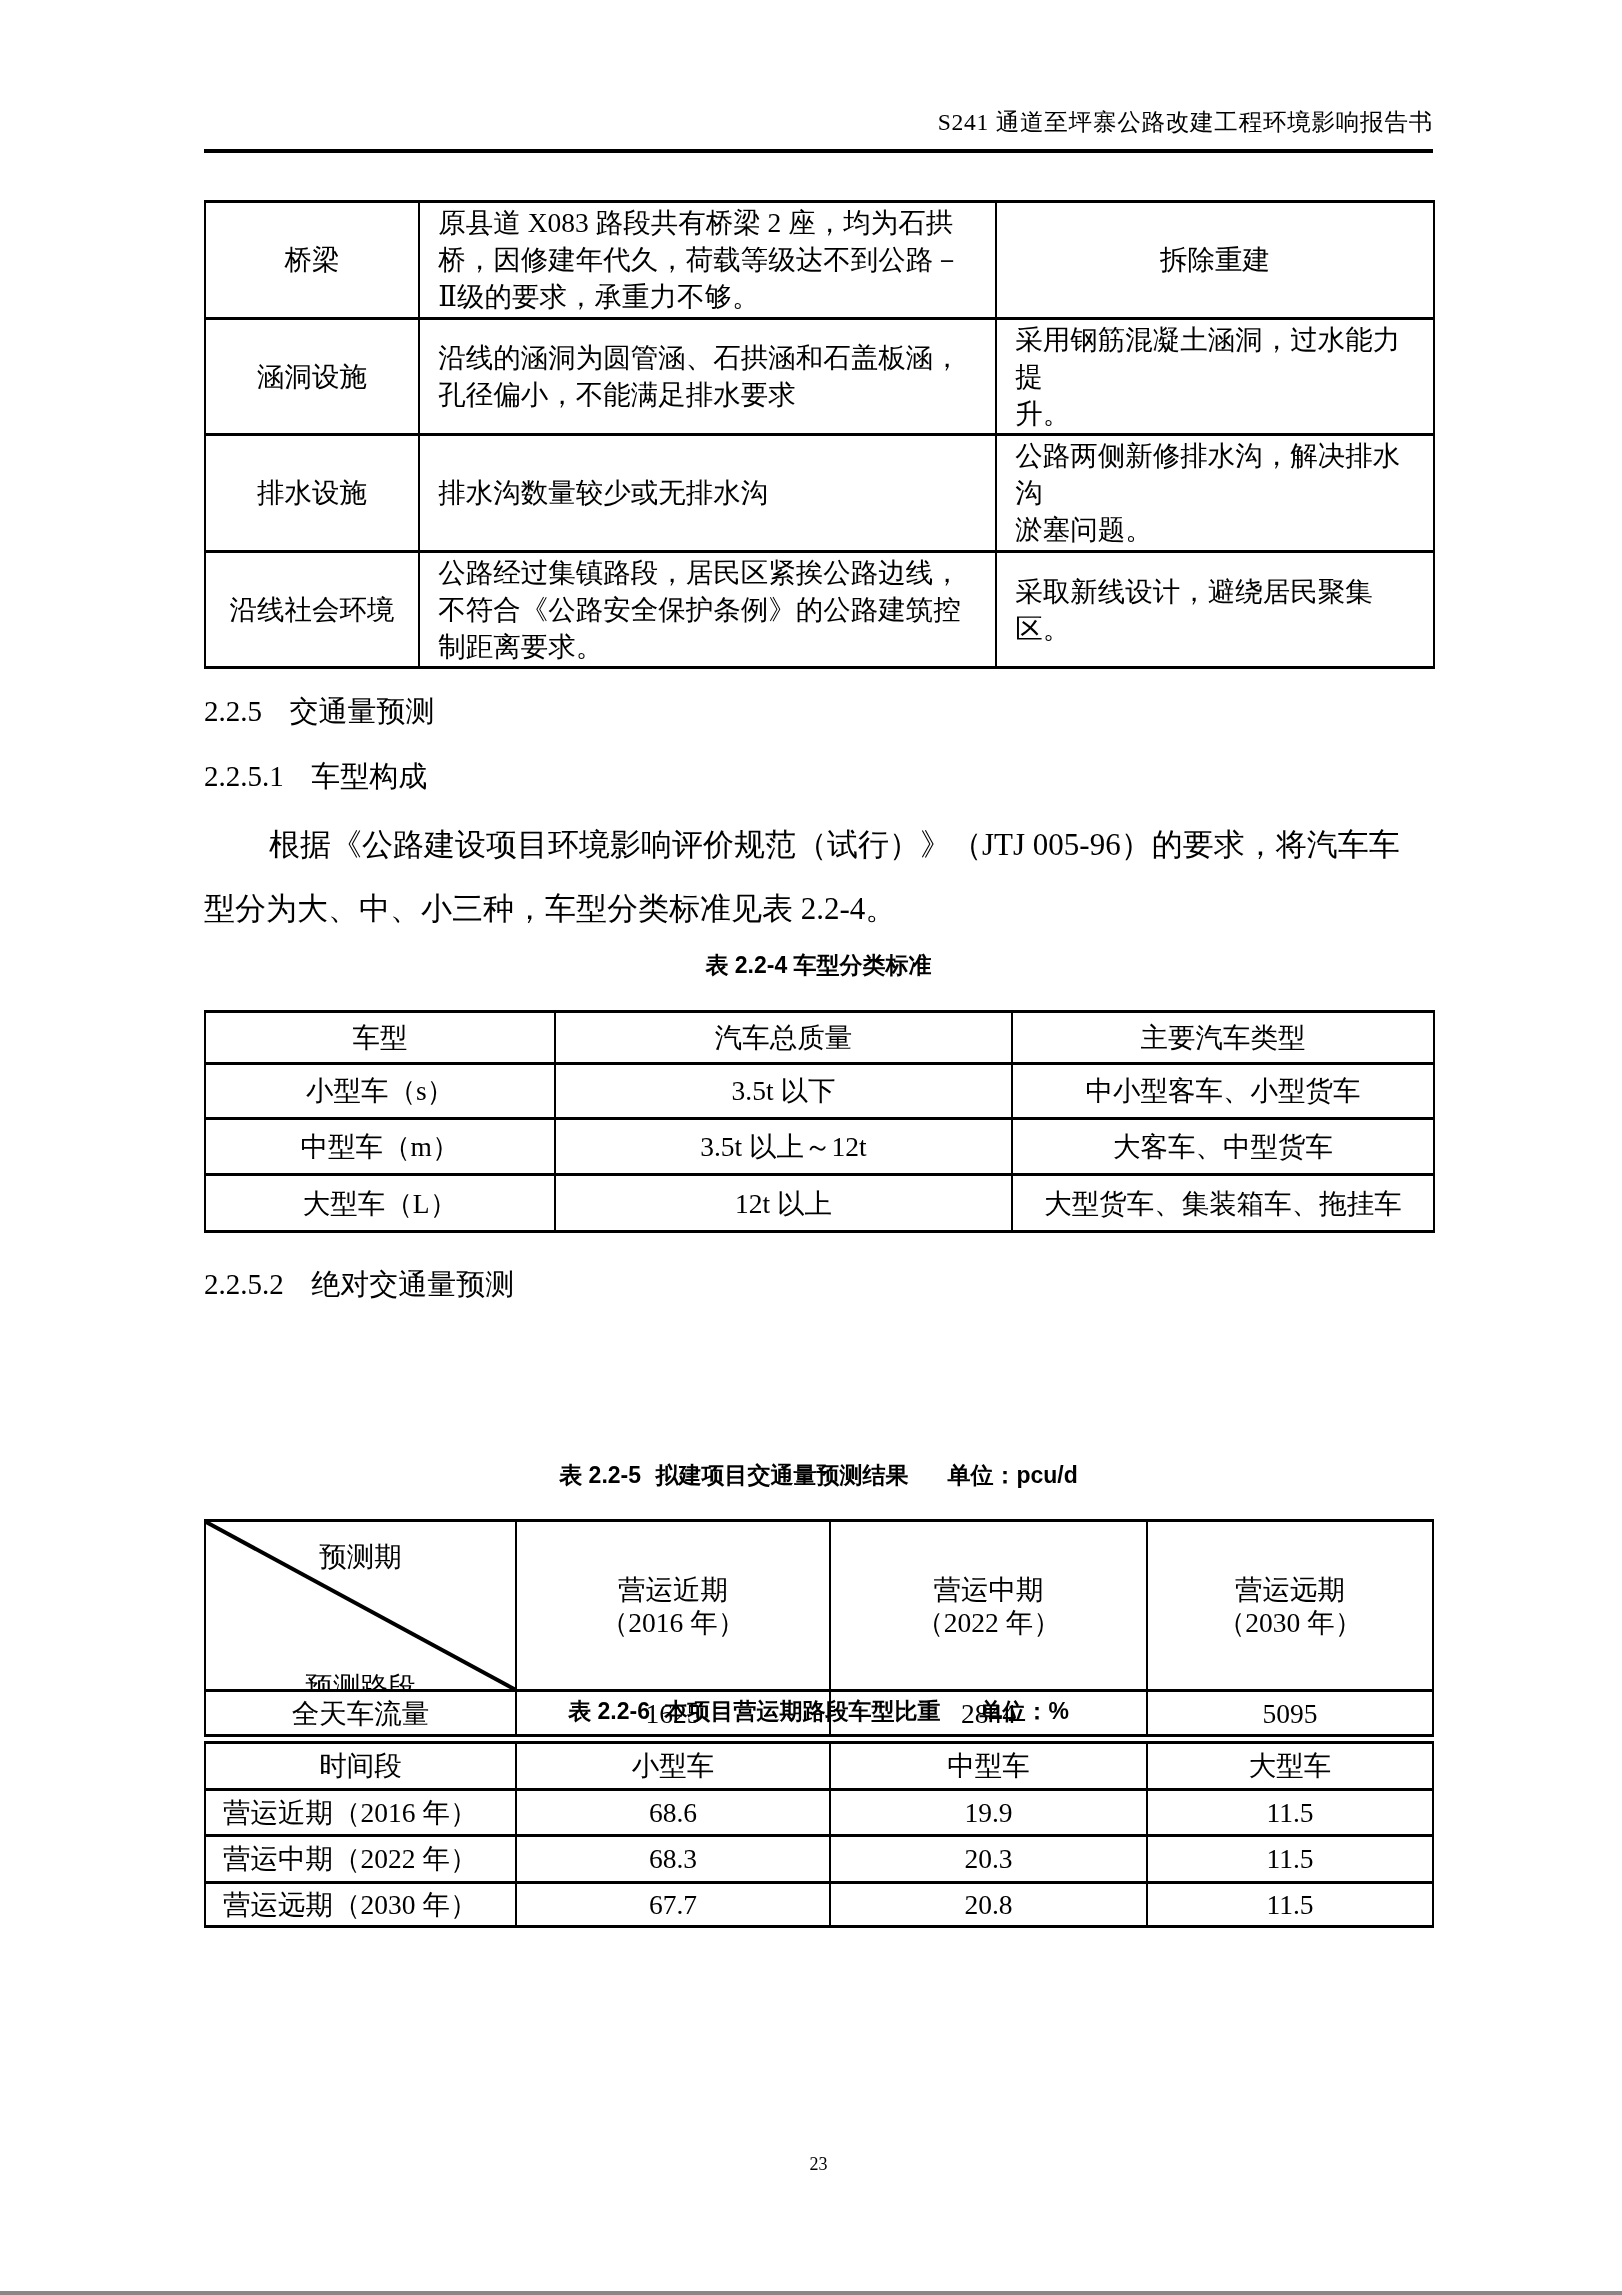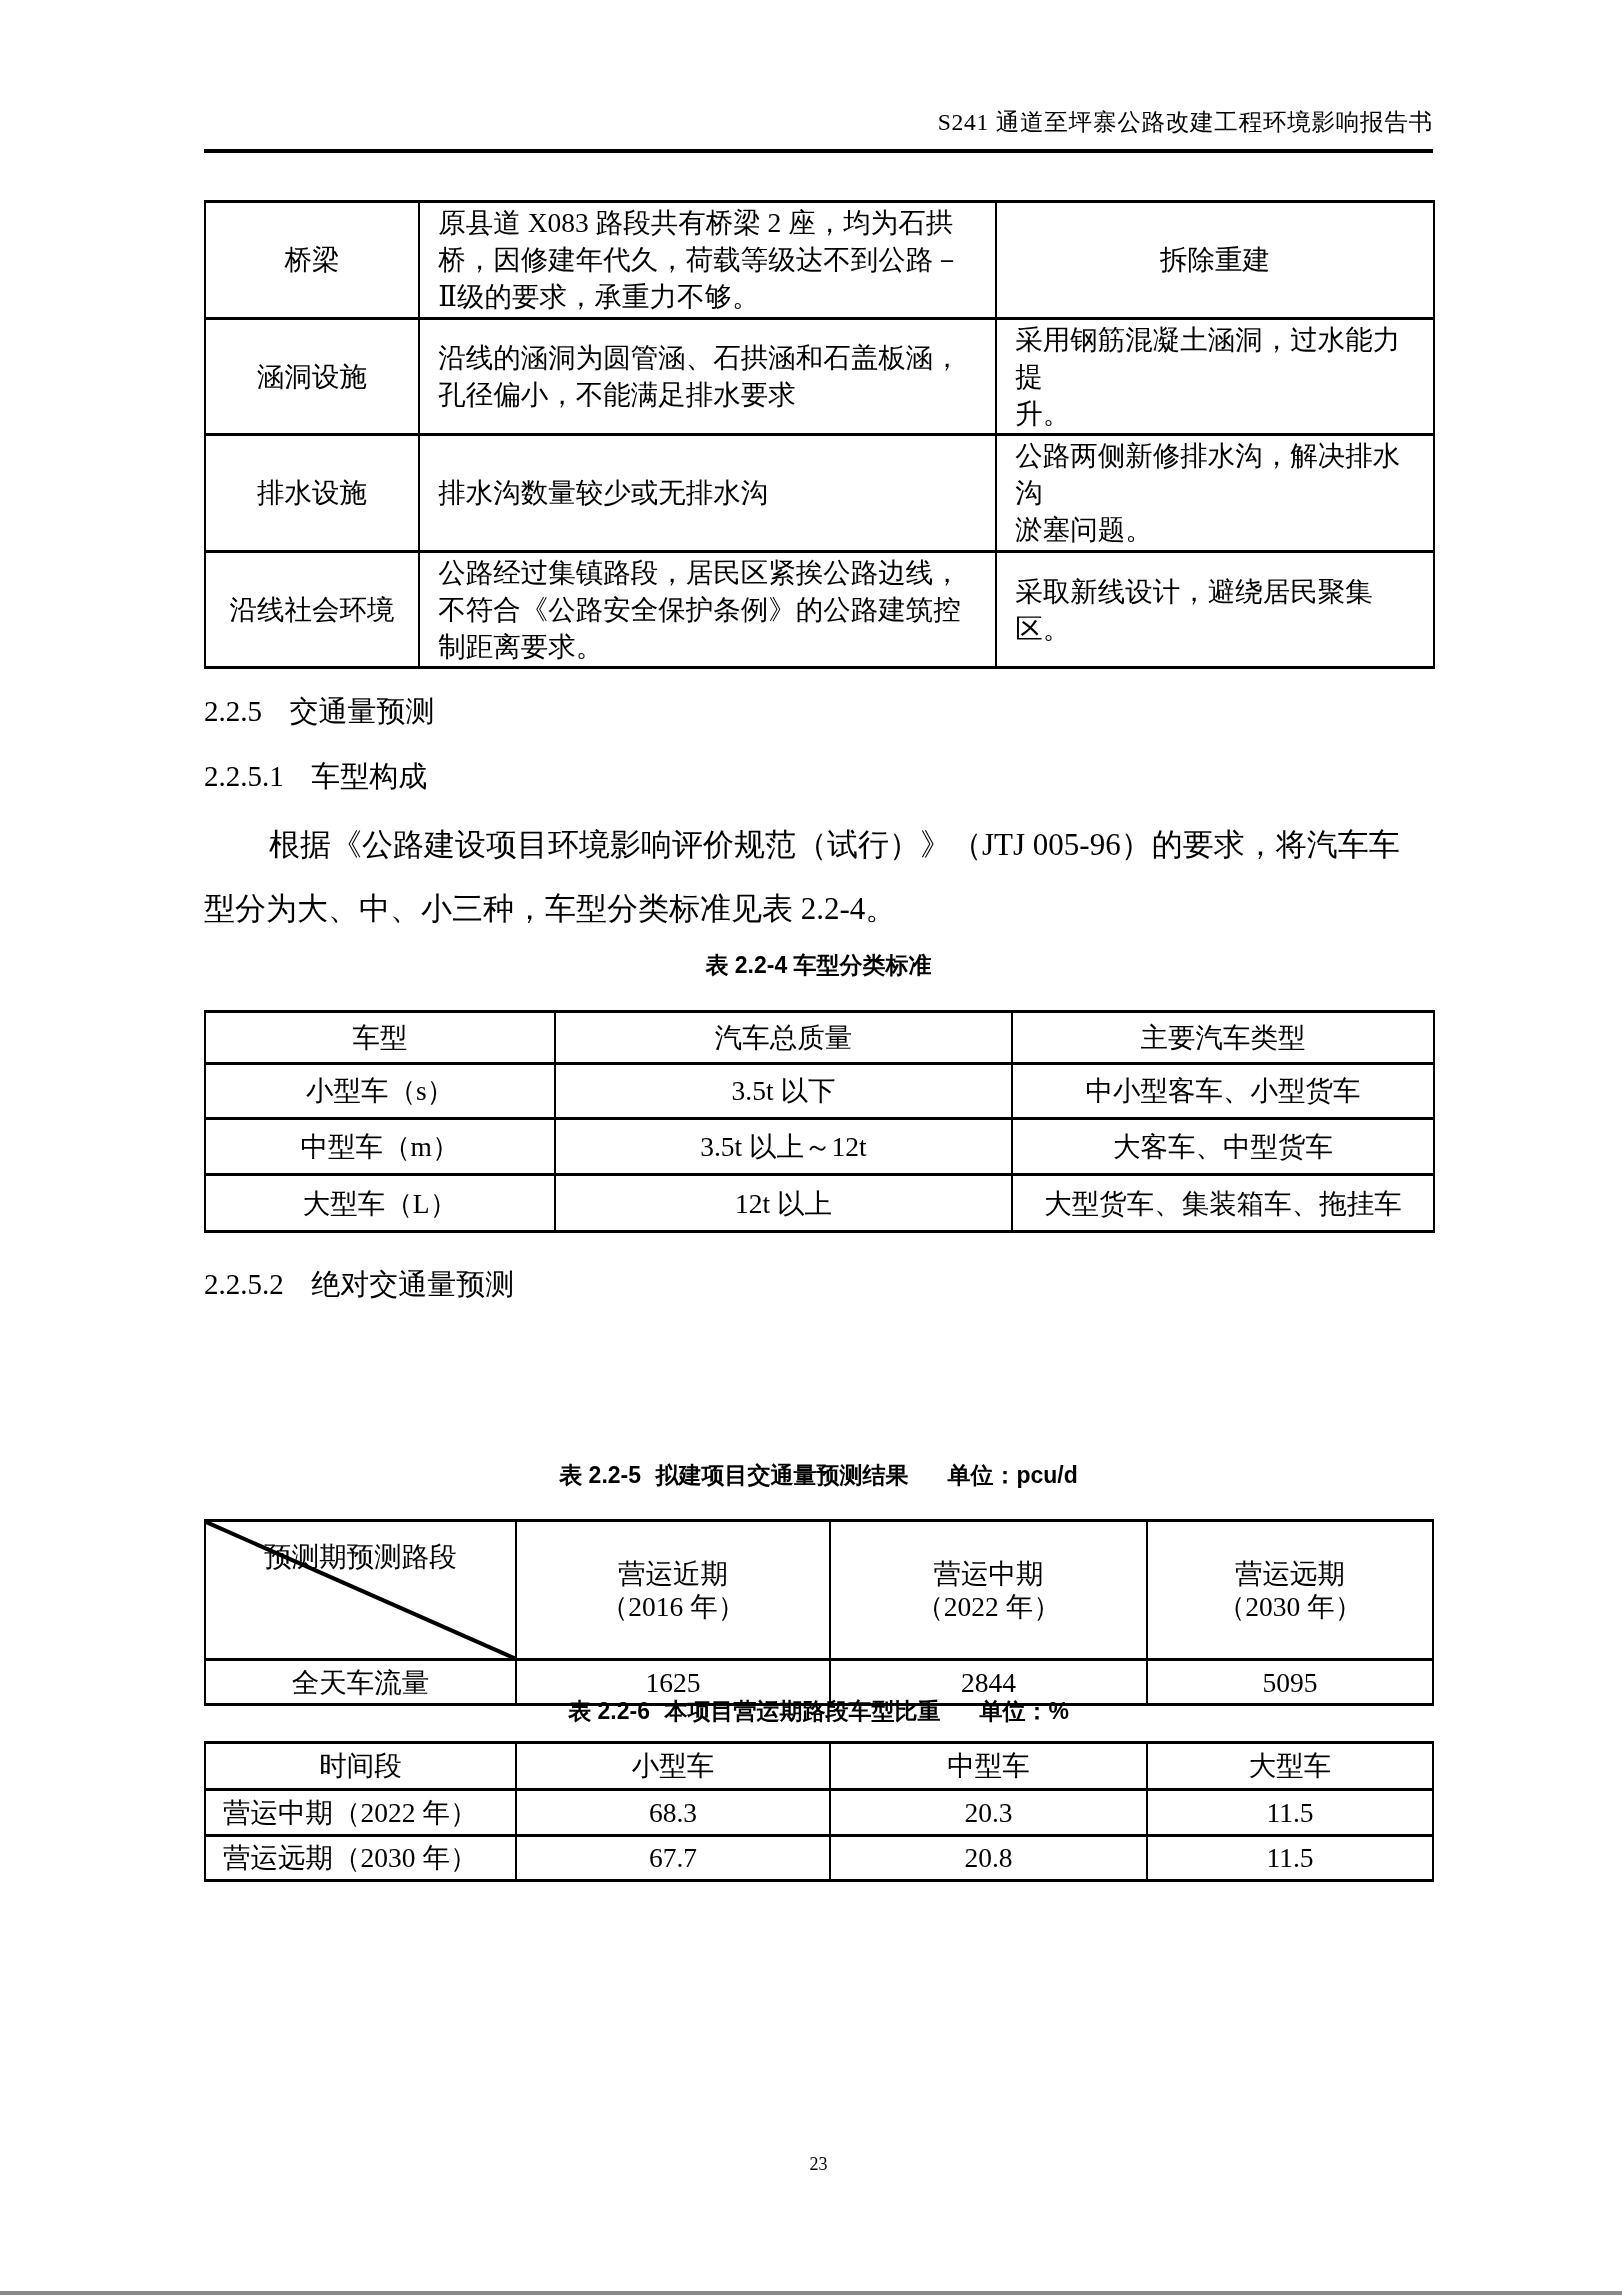--- a/index.html
+++ b/index.html
@@ -98,21 +98,21 @@
   .t4 .r3 td { height:52px; }
 
   .t5 { top:1519px; }
   .t5 .rh td { height:67px; line-height:33px; white-space:pre-line; }
   .t5 .r1 td { height:39px; }
   .diag-cell { position:relative; padding:0; }
   .diag-cell svg { position:absolute; left:0; top:0; width:100%; height:100%; }
   .diag-inner {
     position:relative;
     height:100%;
-    display:flex; flex-direction:row; justify-content:center;
+    display:flex; flex-direction:column; justify-content:space-between;
     padding:2.6px 0 3.9px 0;
     box-sizing:border-box;
   }
   .diag-top, .diag-bottom { line-height:31px; }
 
   .t6 { top:1741px; }
   .t6 td { height:41px; }
   .t6 .r3 td { height:39px; }
   .t6 .period-cell { text-align:left; padding-left:17px; white-space:nowrap; }
 
@@ -262,20 +262,26 @@
         <col style="width:317px">
         <col style="width:286px">
       </colgroup>
     <tbody>
       <tr class="rh">
         <td>时间段</td>
         <td>小型车</td>
         <td>中型车</td>
         <td>大型车</td>
       </tr>
+      <tr class="r1">
+        <td class="period-cell">营运近期（2016 年）</td>
+        <td>68.6</td>
+        <td>19.9</td>
+        <td>11.5</td>
+      </tr>
       <tr class="r2">
         <td class="period-cell">营运中期（2022 年）</td>
         <td>68.3</td>
         <td>20.3</td>
         <td>11.5</td>
       </tr>
       <tr class="r3">
         <td class="period-cell">营运远期（2030 年）</td>
         <td>67.7</td>
         <td>20.8</td>

